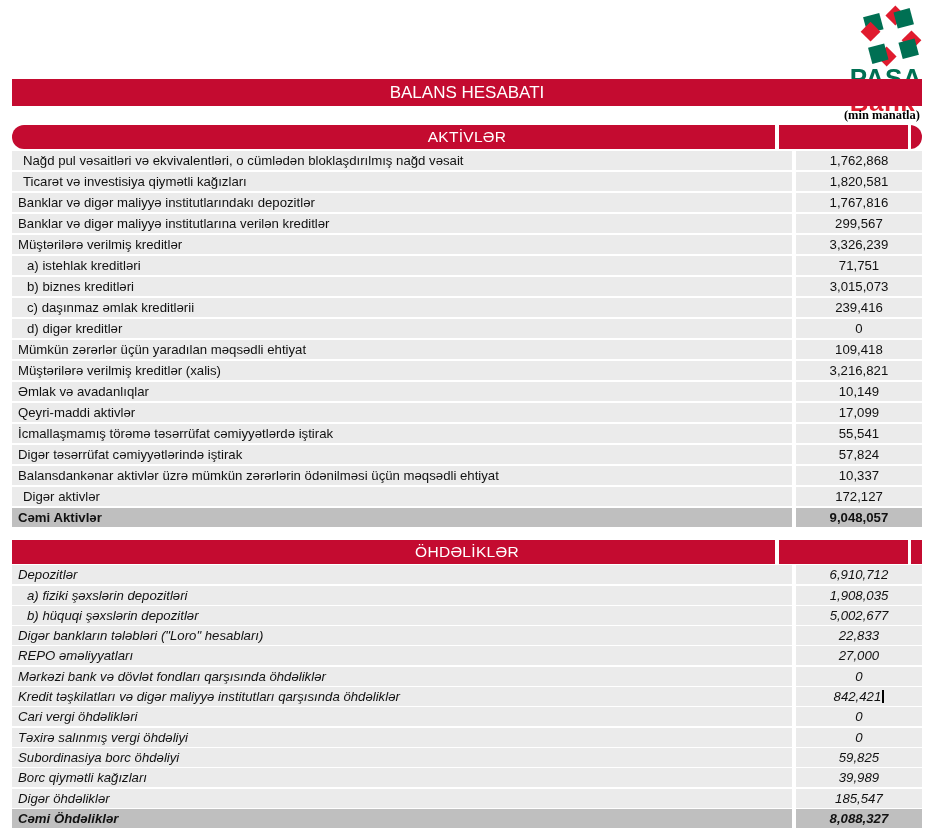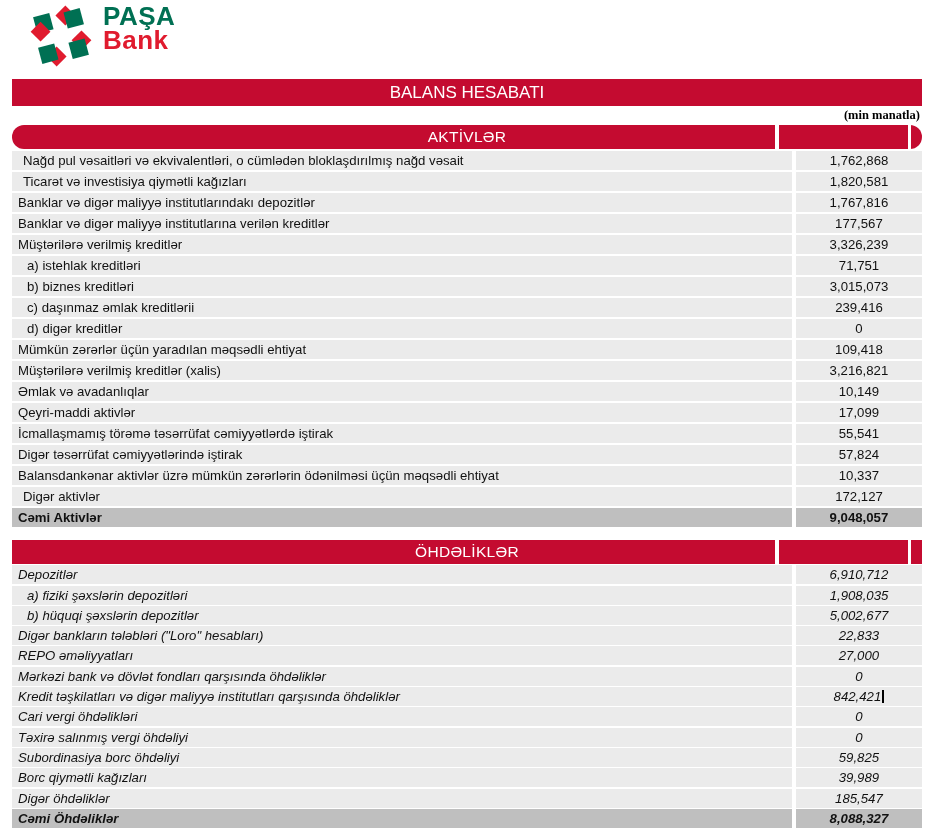--- a/index.html
+++ b/index.html
@@ -12,21 +12,21 @@
   }
   html,body{margin:0;padding:0;background:#ffffff;}
   body{
     width:928px;height:840px;position:relative;overflow:hidden;
     font-family:"Liberation Sans",sans-serif;color:var(--ink);
     -webkit-font-smoothing:antialiased;
   }
   .page{position:absolute;left:12px;top:0;width:910px;}
 
   
-  .logo-row{display:flex;align-items:flex-start;margin:5px 0 0 18px;height:64px;}
+  .logo-row{display:flex;align-items:flex-end;margin:5px 0 0 18px;height:64px;flex-direction:column;}
   .logo-icon{width:62px;height:62px;flex:0 0 auto;}
   .logo-text{margin-left:11px;font-weight:bold;font-size:26px;line-height:0.92;letter-spacing:0.5px;}
   .logo-text .l1{color:var(--logogreen);}
   .logo-text .l2{color:var(--logored);}
 
   
   .banner{
     background:var(--red);color:#ffffff;font-weight:normal;text-align:center;
     position:relative;width:910px;
   }
@@ -102,21 +102,21 @@
         <div class="cell value">1,820,581</div>
       </div>
       <div class="row">
         <div class="cell label">Banklar və digər maliyyə institutlarındakı depozitlər</div>
         <div class="gap"></div>
         <div class="cell value">1,767,816</div>
       </div>
       <div class="row">
         <div class="cell label">Banklar və digər maliyyə institutlarına verilən kreditlər</div>
         <div class="gap"></div>
-        <div class="cell value">177,567</div>
+        <div class="cell value">299,567</div>
       </div>
       <div class="row">
         <div class="cell label">Müştərilərə verilmiş kreditlər</div>
         <div class="gap"></div>
         <div class="cell value">3,326,239</div>
       </div>
       <div class="row ind2">
         <div class="cell label">a) istehlak kreditləri</div>
         <div class="gap"></div>
         <div class="cell value">71,751</div>

